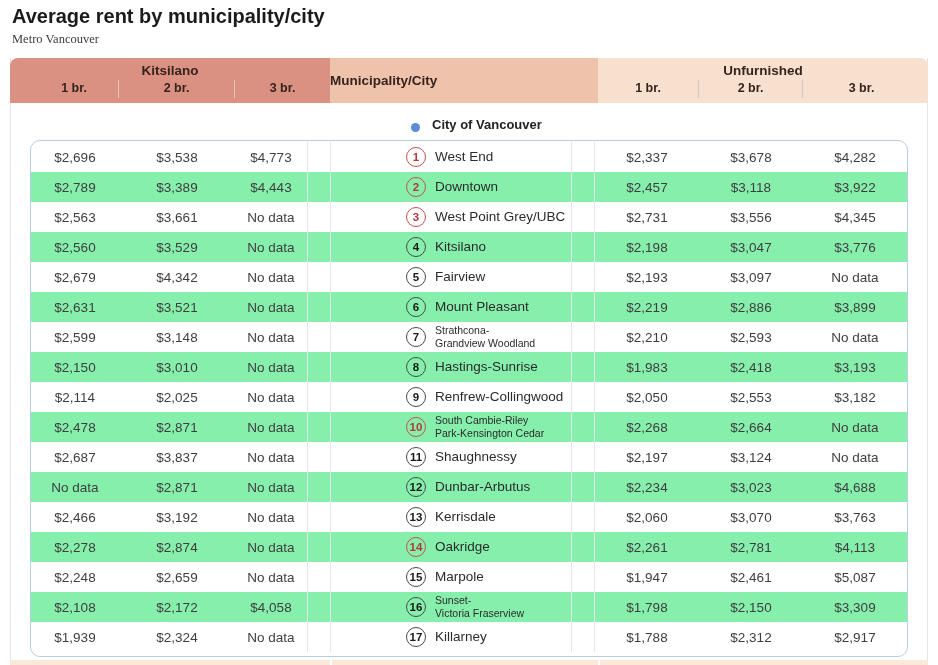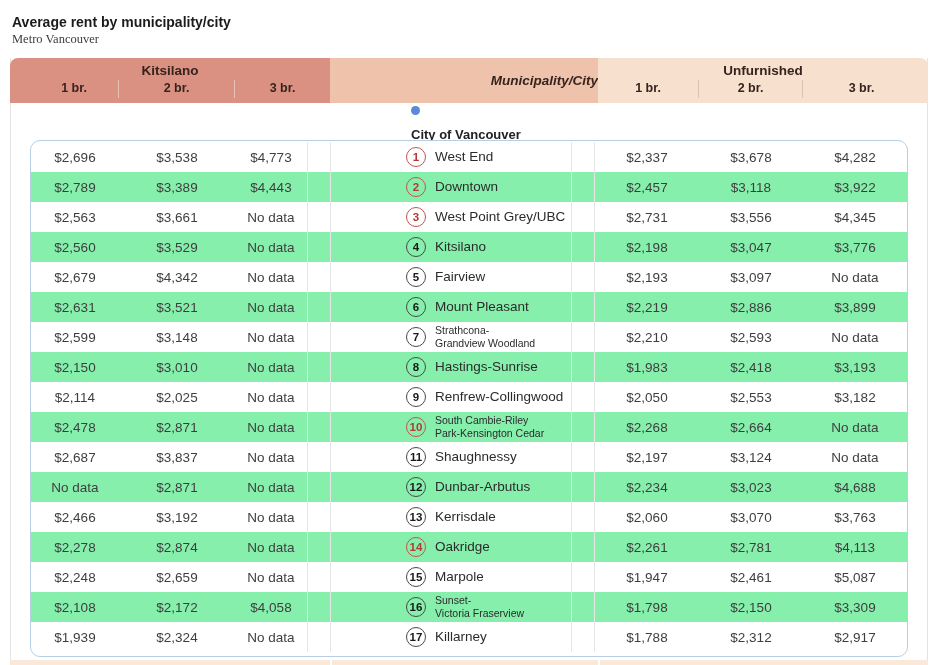--- a/index.html
+++ b/index.html
@@ -1,44 +1,44 @@
 <!DOCTYPE html>
 <html><head>
 <meta charset="utf-8">
 <style>
   * { margin:0; padding:0; box-sizing:border-box; }
   body { font-family:"Liberation Sans", sans-serif; background:#ffffff; }
   .page { position:relative; width:938px; height:665px; background:#ffffff; overflow:hidden; }
 
-  .title { position:absolute; top:14px; left:12px; font-size:14px; font-weight:700; color:#1b1b1b; }
+  .title { position:absolute; top:5px; left:12px; font-size:20px; font-weight:700; color:#1b1b1b; }
   .subtitle { position:absolute; top:32px; left:12px; font-size:12.5px; color:#3c3c3c;font-family:Liberation Serif, serif; }
 
   .frame { position:absolute; left:10px; top:58px; width:918px; height:607px;
            border-left:1px solid #e3e3e3; border-right:1px solid #e3e3e3; }
 
   .hdr { position:absolute; top:58px; left:10px; width:918px; height:45px; display:flex; }
   .hdr-furnished { width:320px; background:#db9181; border-radius:8px 0 0 0; }
-  .hdr-muni { width:268px; background:#efc3ab; display:flex; align-items:center; justify-content:flex-end;font-style:italic; }
+  .hdr-muni { width:268px; background:#efc3ab; display:flex; align-items:center; justify-content:flex-start; }
   .hdr-unfurnished { width:330px; background:#f8e0cf; border-radius:0 8px 0 0; }
   .group-label { font-size:13.5px; font-weight:700; color:#35231d; text-align:center; display:block; }
   .hdr-furnished .group-label, .hdr-unfurnished .group-label { margin-top:5px; }
   .sub-row { display:flex; margin-top:2px; height:18px; }
   .sub { font-size:12.5px; font-weight:700; color:#35231d; text-align:center; line-height:16px; }
   .hdr-furnished .sub-row { padding-left:20px; }
   .hdr-furnished .sub:nth-child(1){ width:88px; }
   .hdr-furnished .sub:nth-child(2){ width:116px; border-left:1px solid rgba(255,255,255,0.45); }
   .hdr-furnished .sub:nth-child(3){ width:96px; border-left:1px solid rgba(255,255,255,0.45); }
   .hdr-unfurnished .sub-row { padding-right:8px; }
   .hdr-unfurnished .sub:nth-child(1){ width:100px; }
   .hdr-unfurnished .sub:nth-child(2){ width:104px; border-left:1px solid rgba(0,0,0,0.13); }
   .hdr-unfurnished .sub:nth-child(3){ width:118px; border-left:1px solid rgba(0,0,0,0.13); }
 
   .legend { position:absolute; top:108px; left:30px; width:878px; height:32px;
             display:flex; align-items:center; }
-  .legend-inner { margin-left:381px; display:flex; align-items:flex-start; gap:12px;flex-direction:column; }
+  .legend-inner { margin-left:381px; display:flex; align-items:flex-end; gap:12px; }
   .dot { width:9px; height:9px; border-radius:50%; background:#5b8bd4; }
   .legend-label { font-size:13px; font-weight:700; color:#222222; }
 
   .card { position:absolute; top:140px; left:30px; width:878px; height:517px;
           border:1px solid #b7cfe3; border-radius:10px; background:#ffffff;
           padding:1px 0; overflow:hidden; }
   .row { display:grid; grid-template-columns:88px 116px 72px 24px 240px 24px 104px 104px 104px;
          height:30px; align-items:center; }
   .row.zebra { background:#86efac; }
   .cell { text-align:center; font-size:13.5px; color:#3e3e3e; }

